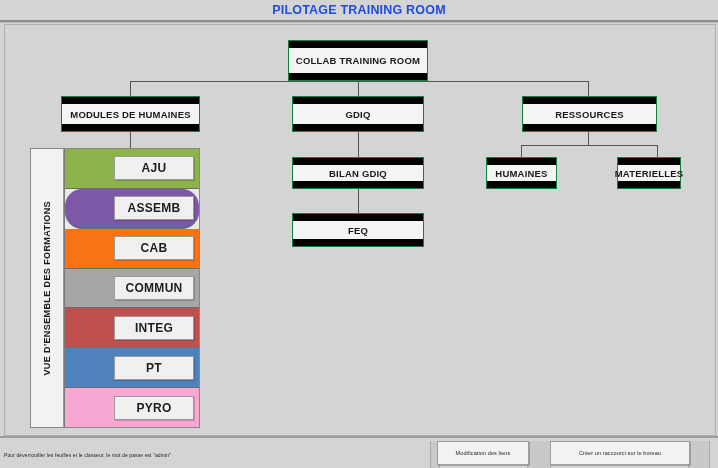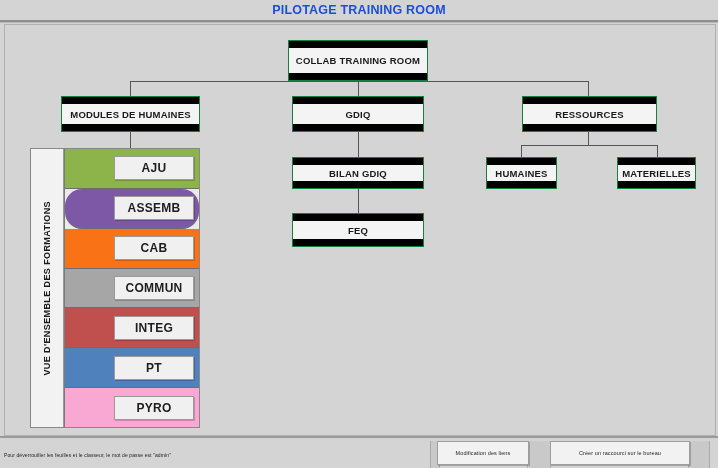--- a/index.html
+++ b/index.html
@@ -245,21 +245,21 @@
     <div class="node-label">BILAN GDIQ</div>
     <div class="bar"></div>
   </div>
 
   <div class="node" style="left:481px; top:132px; width:71px; height:32px;">
     <div class="bar"></div>
     <div class="node-label">HUMAINES</div>
     <div class="bar"></div>
   </div>
 
-  <div class="node" style="left:612px; top:132px; width:79px; height:32px;">
+  <div class="node" style="left:612px; top:132px; width:64px; height:32px;">
     <div class="bar"></div>
     <div class="node-label">MATERIELLES</div>
     <div class="bar"></div>
   </div>
 
   <div class="node" style="left:287px; top:188px; width:132px; height:34px;">
     <div class="bar"></div>
     <div class="node-label">FEQ</div>
     <div class="bar"></div>
   </div>

